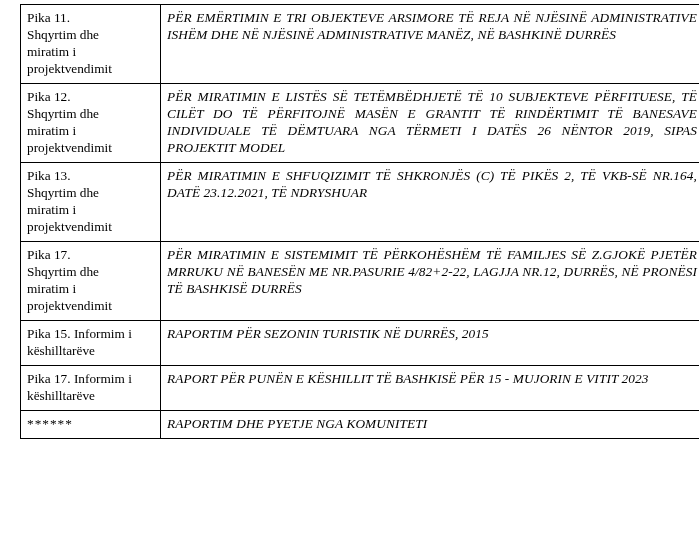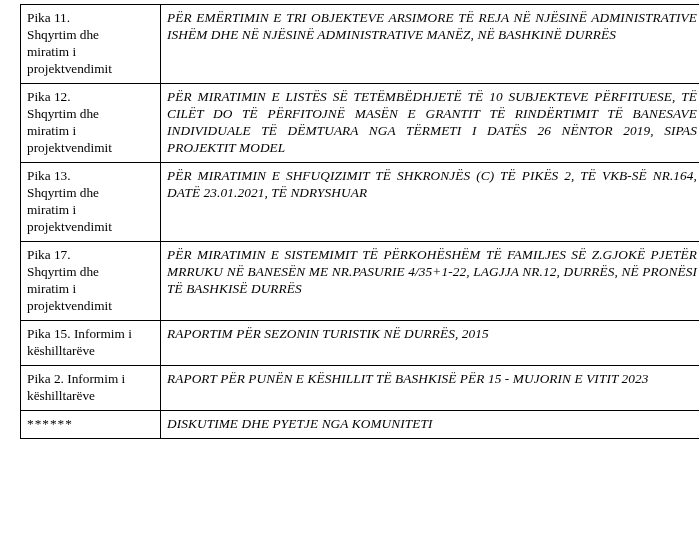--- a/index.html
+++ b/index.html
@@ -93,61 +93,61 @@
       </tr>
 
       <tr>
         <td class="col-item">
           <span class="item-line">Pika 13.</span>
           <span class="item-line">Shqyrtim dhe</span>
           <span class="item-line">miratim i</span>
           <span class="item-line">projektvendimit</span>
         </td>
         <td class="col-desc">
-          <span class="desc-text">PËR MIRATIMIN E SHFUQIZIMIT TË SHKRONJËS (C) TË PIKËS 2, TË VKB-SË NR.164, DATË 23.01.2021, TË NDRYSHUAR</span>
+          <span class="desc-text">PËR MIRATIMIN E SHFUQIZIMIT TË SHKRONJËS (C) TË PIKËS 2, TË VKB-SË NR.164, DATË 23.12.2021, TË NDRYSHUAR</span>
         </td>
       </tr>
 
       <tr>
         <td class="col-item">
           <span class="item-line">Pika 17.</span>
           <span class="item-line">Shqyrtim dhe</span>
           <span class="item-line">miratim i</span>
           <span class="item-line">projektvendimit</span>
         </td>
         <td class="col-desc">
-          <span class="desc-text">PËR MIRATIMIN E SISTEMIMIT TË PËRKOHËSHËM TË FAMILJES SË Z.GJOKË PJETËR MRRUKU NË BANESËN ME NR.PASURIE 4/35+1-22, LAGJJA NR.12, DURRËS, NË PRONËSI TË BASHKISË DURRËS</span>
+          <span class="desc-text">PËR MIRATIMIN E SISTEMIMIT TË PËRKOHËSHËM TË FAMILJES SË Z.GJOKË PJETËR MRRUKU NË BANESËN ME NR.PASURIE 4/82+2-22, LAGJJA NR.12, DURRËS, NË PRONËSI TË BASHKISË DURRËS</span>
         </td>
       </tr>
 
       <tr>
         <td class="col-item pad-small">
           <span class="item-line">Pika 15. Informim i</span>
           <span class="item-line">këshilltarëve</span>
         </td>
         <td class="col-desc pad-small">
           <span class="desc-text">RAPORTIM PËR SEZONIN TURISTIK NË DURRËS, 2015</span>
         </td>
       </tr>
 
       <tr>
         <td class="col-item pad-small">
-          <span class="item-line">Pika 2. Informim i</span>
+          <span class="item-line">Pika 17. Informim i</span>
           <span class="item-line">këshilltarëve</span>
         </td>
         <td class="col-desc pad-small">
           <span class="desc-text">RAPORT PËR PUNËN E KËSHILLIT TË BASHKISË PËR 15 - MUJORIN E VITIT 2023</span>
         </td>
       </tr>
 
       <tr>
         <td class="col-item center-stars pad-small">
           <span class="item-line">******</span>
         </td>
         <td class="col-desc pad-small">
-          <span class="desc-text">DISKUTIME DHE PYETJE NGA KOMUNITETI</span>
+          <span class="desc-text">RAPORTIM DHE PYETJE NGA KOMUNITETI</span>
         </td>
       </tr>
 
     </tbody>
   </table>
 
 </div>
 
 </body></html>

